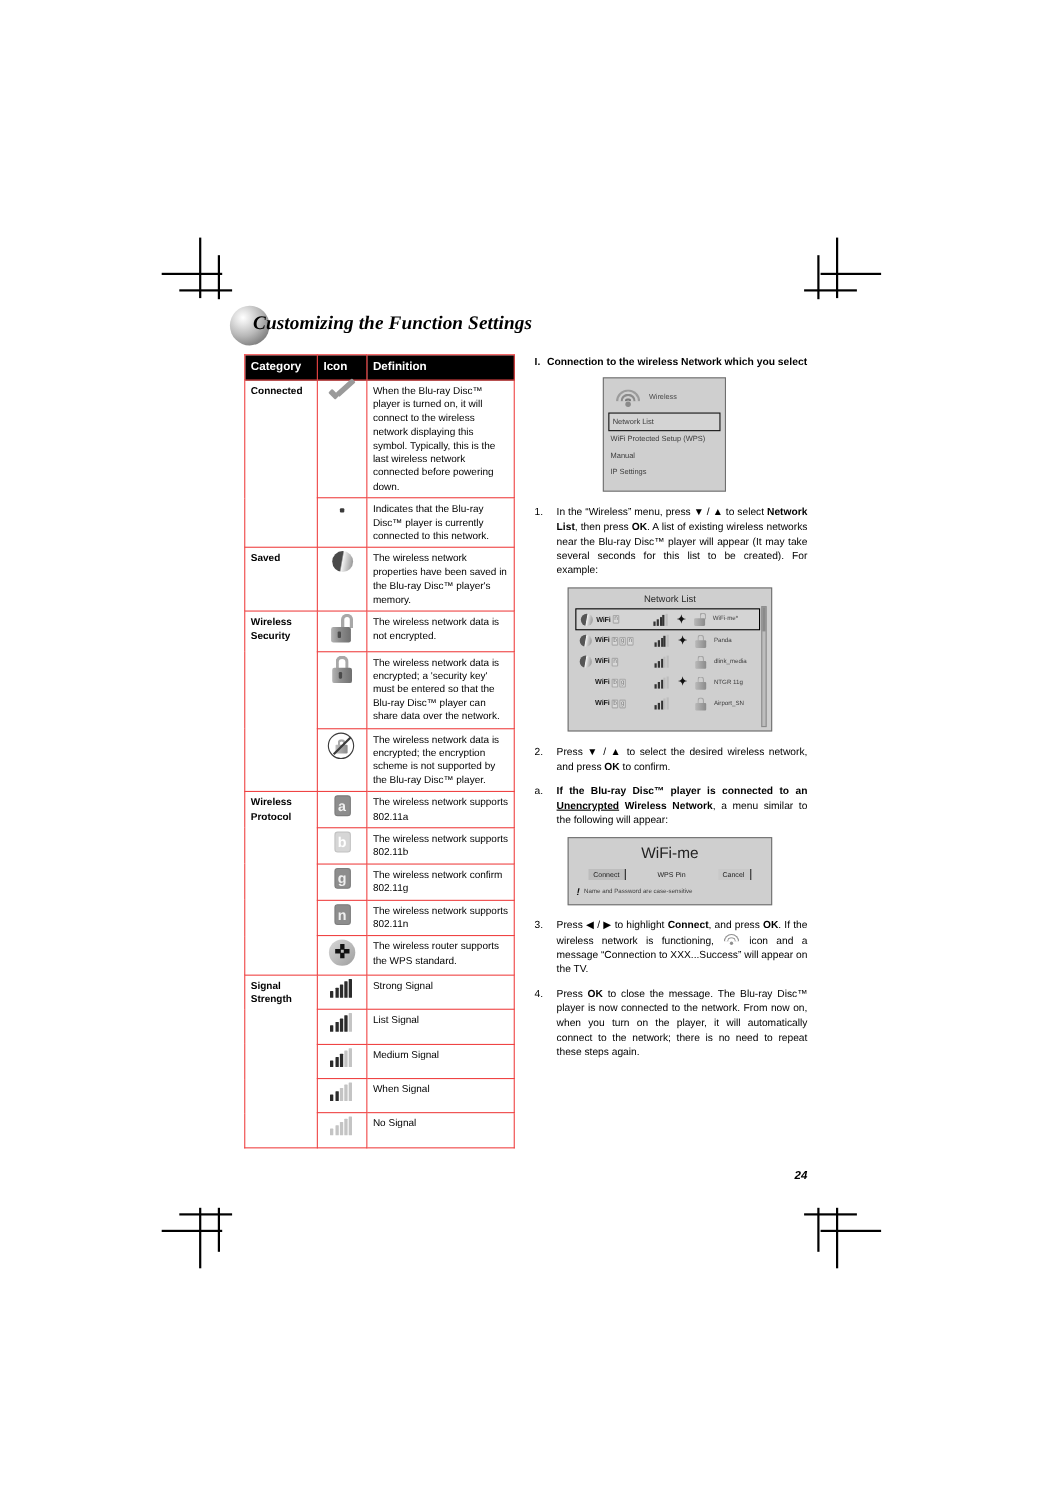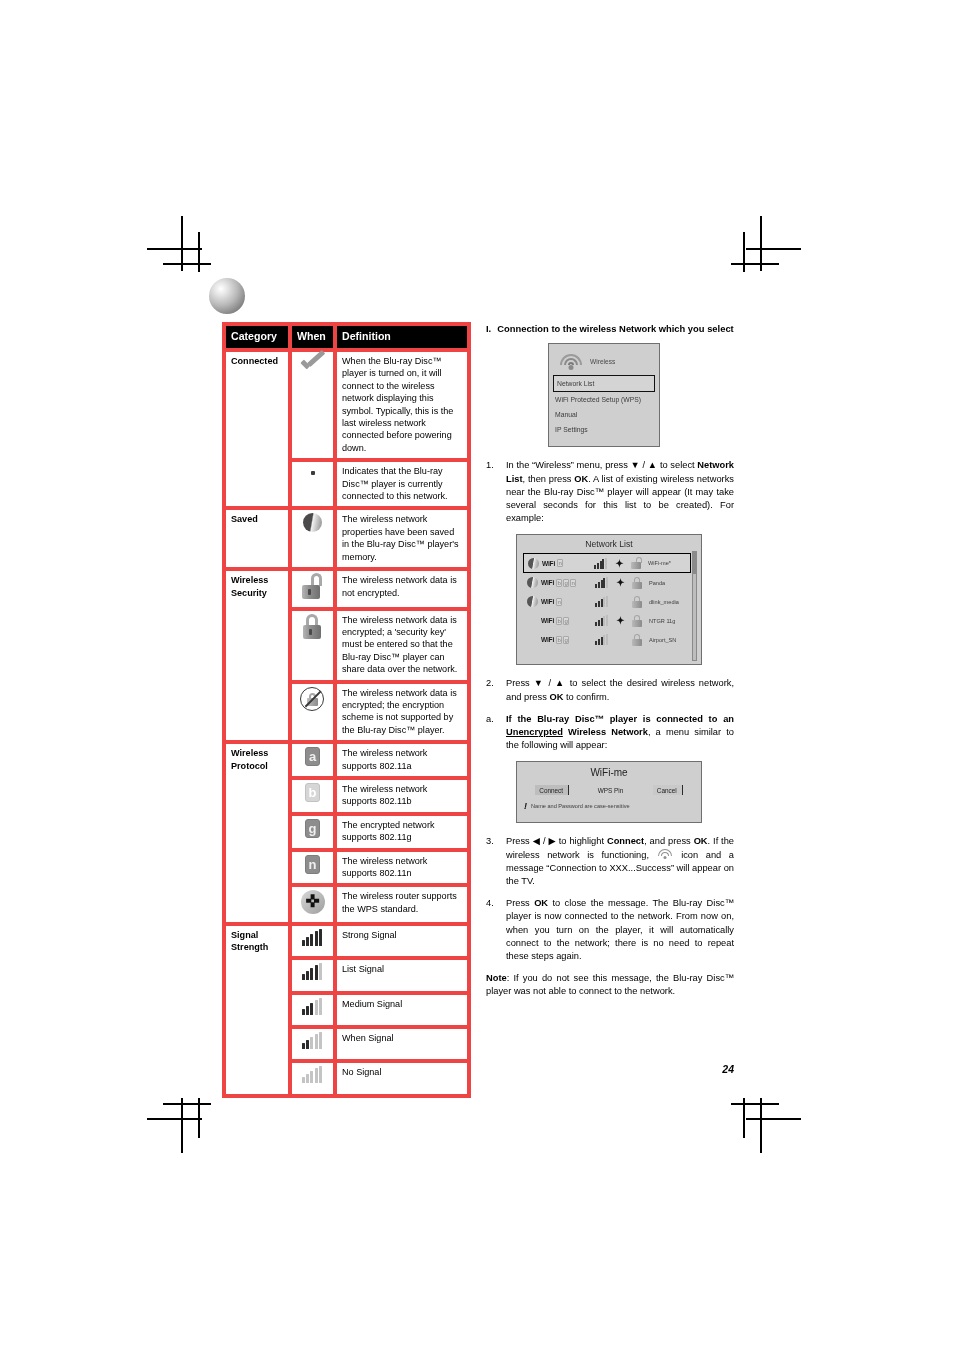--- a/index.html
+++ b/index.html
@@ -64,21 +64,21 @@
     letter-spacing: -0.05px;
   }
 
   
   table.symbols {
     border-collapse: collapse;
     width: 245px;
     table-layout: fixed;
   }
   table.symbols th, table.symbols td {
-    border: 4px solid #ef4444;
+    border: 1px solid #ef4444;
     vertical-align: top;
     padding: 3px 5px 4px 5px;
     font-size: 9.1px;
     line-height: 12.4px;
   }
   table.symbols thead th {
     background: #000;
     color: #fff;
     font-size: 10.6px;
     font-weight: bold;
@@ -353,21 +353,21 @@
     position: absolute; right: 4px; top: 16px;
     width: 5px; height: 110px;
     background: #bdbdbd; border: 0.8px solid #8a8a8a;
   }
   .nl-scroll .thumb { width: 100%; height: 22px; background: #8a8a8a; }
 
   
   .scr-dialog {
     width: 186px; height: 62px; margin-left: 30px; padding-top: 5px;
   }
-  .dlg-title { text-align: center; font-size: 10px; color: #222; margin-bottom: 7px; }
+  .dlg-title { text-align: center; font-size: 14px; color: #222; margin-bottom: 7px; }
   .dlg-btns { display: flex; justify-content: space-around; padding: 0 6px; margin-bottom: 7px; }
   .dlg-btn {
     font-size: 6.4px; color: #222;
     padding: 1.5px 5px 1.5px 4px;
     background: #bdbdbd;
     border-right: 1.4px solid #2b2b2b;
   }
   .dlg-btn.plain { background: none; border-right: none; }
   .dlg-btn.light { background: #c9c9c9; }
   .dlg-note { display: flex; align-items: center; gap: 4px; padding-left: 7px; font-size: 5.6px; color: #3d3d3d; }
@@ -414,37 +414,38 @@
 
 <div class="cmark" style="left:760px;top:1098px;width:1.6px;height:55px;"></div>
 <div class="cmark" style="left:746px;top:1118px;width:55px;height:1.6px;"></div>
 <div class="cmark" style="left:743px;top:1098px;width:1.6px;height:40px;"></div>
 <div class="cmark" style="left:731px;top:1103px;width:48px;height:1.6px;"></div>
 
 <div class="page">
 
   <div class="chapter-head">
     <div class="ball"></div>
+    <div class="chapter-title">Customizing the Function Settings</div>
   </div>
 
   <div class="cols">
 
     <div class="col-left">
 
 
       <table class="symbols">
         <colgroup>
           <col class="c-cat">
             <col class="c-icon">
             <col class="c-def">
         </colgroup>
         <thead>
           <tr>
             <th>Category</th>
-            <th>When</th>
+            <th>Icon</th>
             <th>Definition</th>
           </tr>
         </thead>
         <tbody>
 
           <tr>
             <td class="cat" rowspan="2">Connected</td>
             <td class="icon">
               <span class="ic ic-check"></span>
             </td>
@@ -492,21 +493,21 @@
             <td class="cat" rowspan="5">Wireless Protocol</td>
             <td class="icon"><span class="ic-proto dark">a</span></td>
             <td>The wireless network supports 802.11a</td>
           </tr>
           <tr>
             <td class="icon"><span class="ic-proto">b</span></td>
             <td>The wireless network supports 802.11b</td>
           </tr>
           <tr>
             <td class="icon"><span class="ic-proto dark">g</span></td>
-            <td>The encrypted network supports 802.11g</td>
+            <td>The wireless network confirm 802.11g</td>
           </tr>
           <tr>
             <td class="icon"><span class="ic-proto dark">n</span></td>
             <td>The wireless network supports 802.11n</td>
           </tr>
           <tr>
             <td class="icon">
               <span class="ic-wps"><span class="circ"></span><span class="bolt">✜</span></span>
             </td>
             <td>The wireless router supports the WPS standard.</td>
@@ -684,19 +685,18 @@
       <div class="step">
         <span class="n">3.</span>
         <span class="t">Press ◀ / ▶ to highlight <b>Connect</b>, and press <b>OK</b>. If the wireless network is functioning, <span class="inline-wifi"><span class="a"></span><span class="b"></span><span class="d"></span></span> icon and a message “Connection to XXX...Success” will appear on the TV.</span>
       </div>
 
       <div class="step">
         <span class="n">4.</span>
         <span class="t">Press <b>OK</b> to close the message. The Blu-ray Disc™ player is now connected to the network. From now on, when you turn on the player, it will automatically connect to the network; there is no need to repeat these steps again.</span>
       </div>
 
-      <div class="para"><b>Note</b>: If you do not see this message, the Blu-ray Disc™ player was not able to connect to the network.</div>
 
     </div>
   </div>
 
   <div class="pageno">24</div>
 </div>
 
 </body></html>

